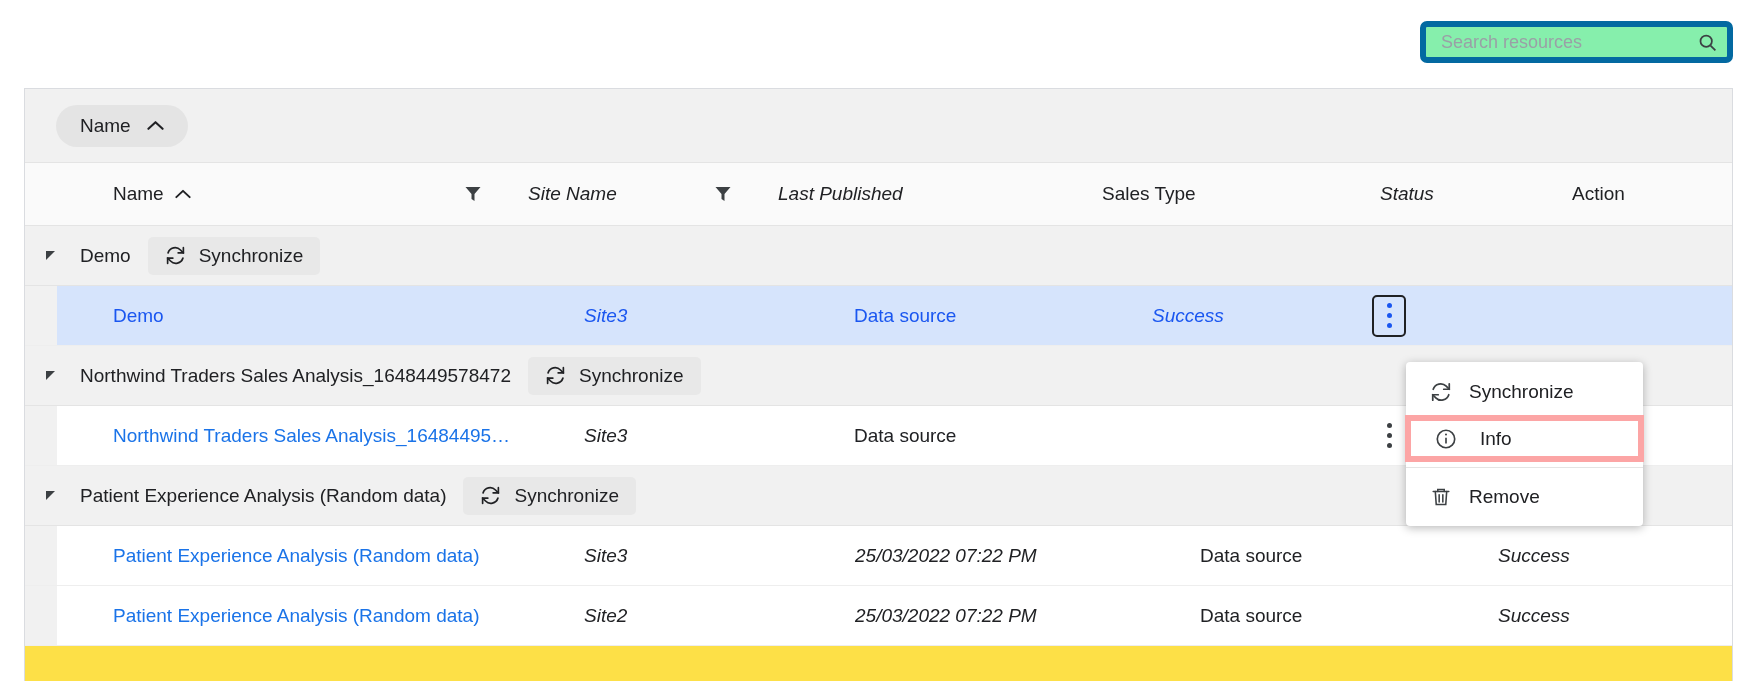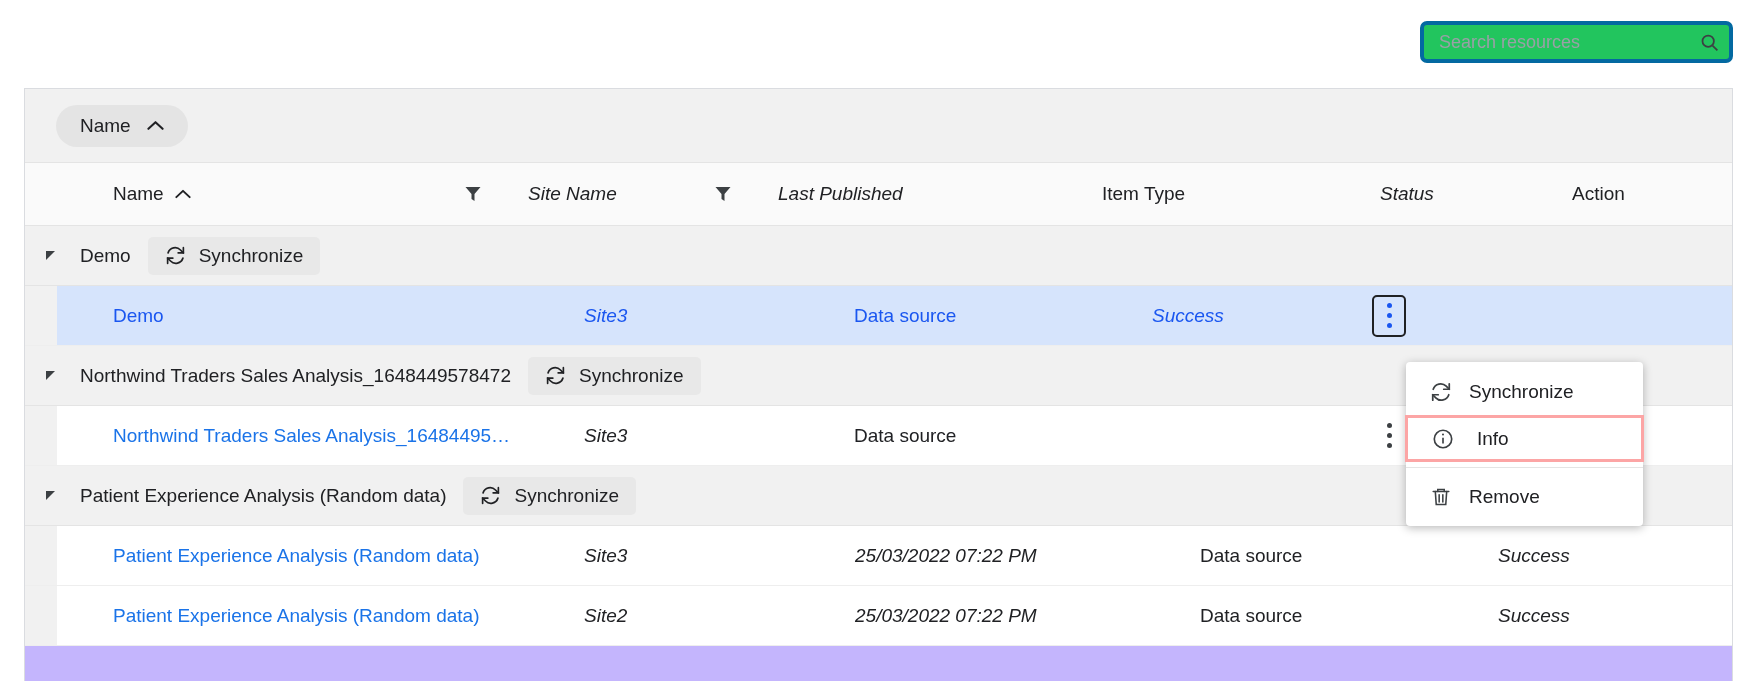--- a/index.html
+++ b/index.html
@@ -21,23 +21,23 @@
     height: 88px;
     position: relative;
     background: #ffffff;
   }
   .search-wrap {
     position: absolute;
     right: 24px;
     top: 21px;
     width: 313px;
     height: 42px;
-    border: 4px solid #0369a1;
+    border: 6px solid #0369a1;
     border-radius: 7px;
-    background: #22c55e;
+    background: #86efac;
     display: flex;
     align-items: center;
     box-sizing: border-box;
   }
   .search-input {
     border: none;
     outline: none;
     background: transparent;
     font-family: "Liberation Sans", sans-serif;
     font-size: 18px;
@@ -57,21 +57,21 @@
 
   
   .grid {
     position: absolute;
     left: 24px;
     right: 24px;
     top: 88px;
     bottom: 0;
     border: 1px solid #dadce0;
     border-bottom: none;
-    background: #c4b5fd;
+    background: #fde047;
     box-sizing: border-box;
     overflow: hidden;
   }
 
   
   .groupbar {
     height: 74px;
     background: #f1f1f1;
     border-bottom: 1px solid #e4e4e4;
     display: flex;
@@ -233,21 +233,21 @@
     align-items: center;
     gap: 16px;
     padding: 0 18px 0 22px;
     font-size: 19px;
     color: #202124;
     cursor: pointer;
     box-sizing: border-box;
     position: relative;
   }
   .ctx-item.hl {
-    border: 3px solid #fca5a5;
+    border: 6px solid #fca5a5;
     margin: 0 -1px;
     gap: 22px;
   }
   .ctx-sep { height: 1px; background: #e4e4e4; margin: 5px 0; }
   .ctx-ico { width: 25px; display: flex; align-items: center; justify-content: center; color: #3c4043; }
 
   svg { display: block; }
 </style>
 </head>
 <body>
@@ -299,21 +299,21 @@
       <span class="filter-ico">
         <svg width="16" height="16" viewBox="0 0 16 16" fill="#3c4043">
           <polygon points="0.5,1 15.5,1 9.5,8 9.5,15 6.5,13 6.5,8"></polygon>
         </svg>
       </span>
     </div>
     <div class="cell c-pub">
       <span>Last Published</span>
     </div>
     <div class="cell c-type">
-      <span>Item Type</span>
+      <span>Sales Type</span>
     </div>
     <div class="cell c-status">
       <span>Status</span>
     </div>
     <div class="cell c-action">
       <span>Action</span>
     </div>
   </div>
 
   <div class="grow">

